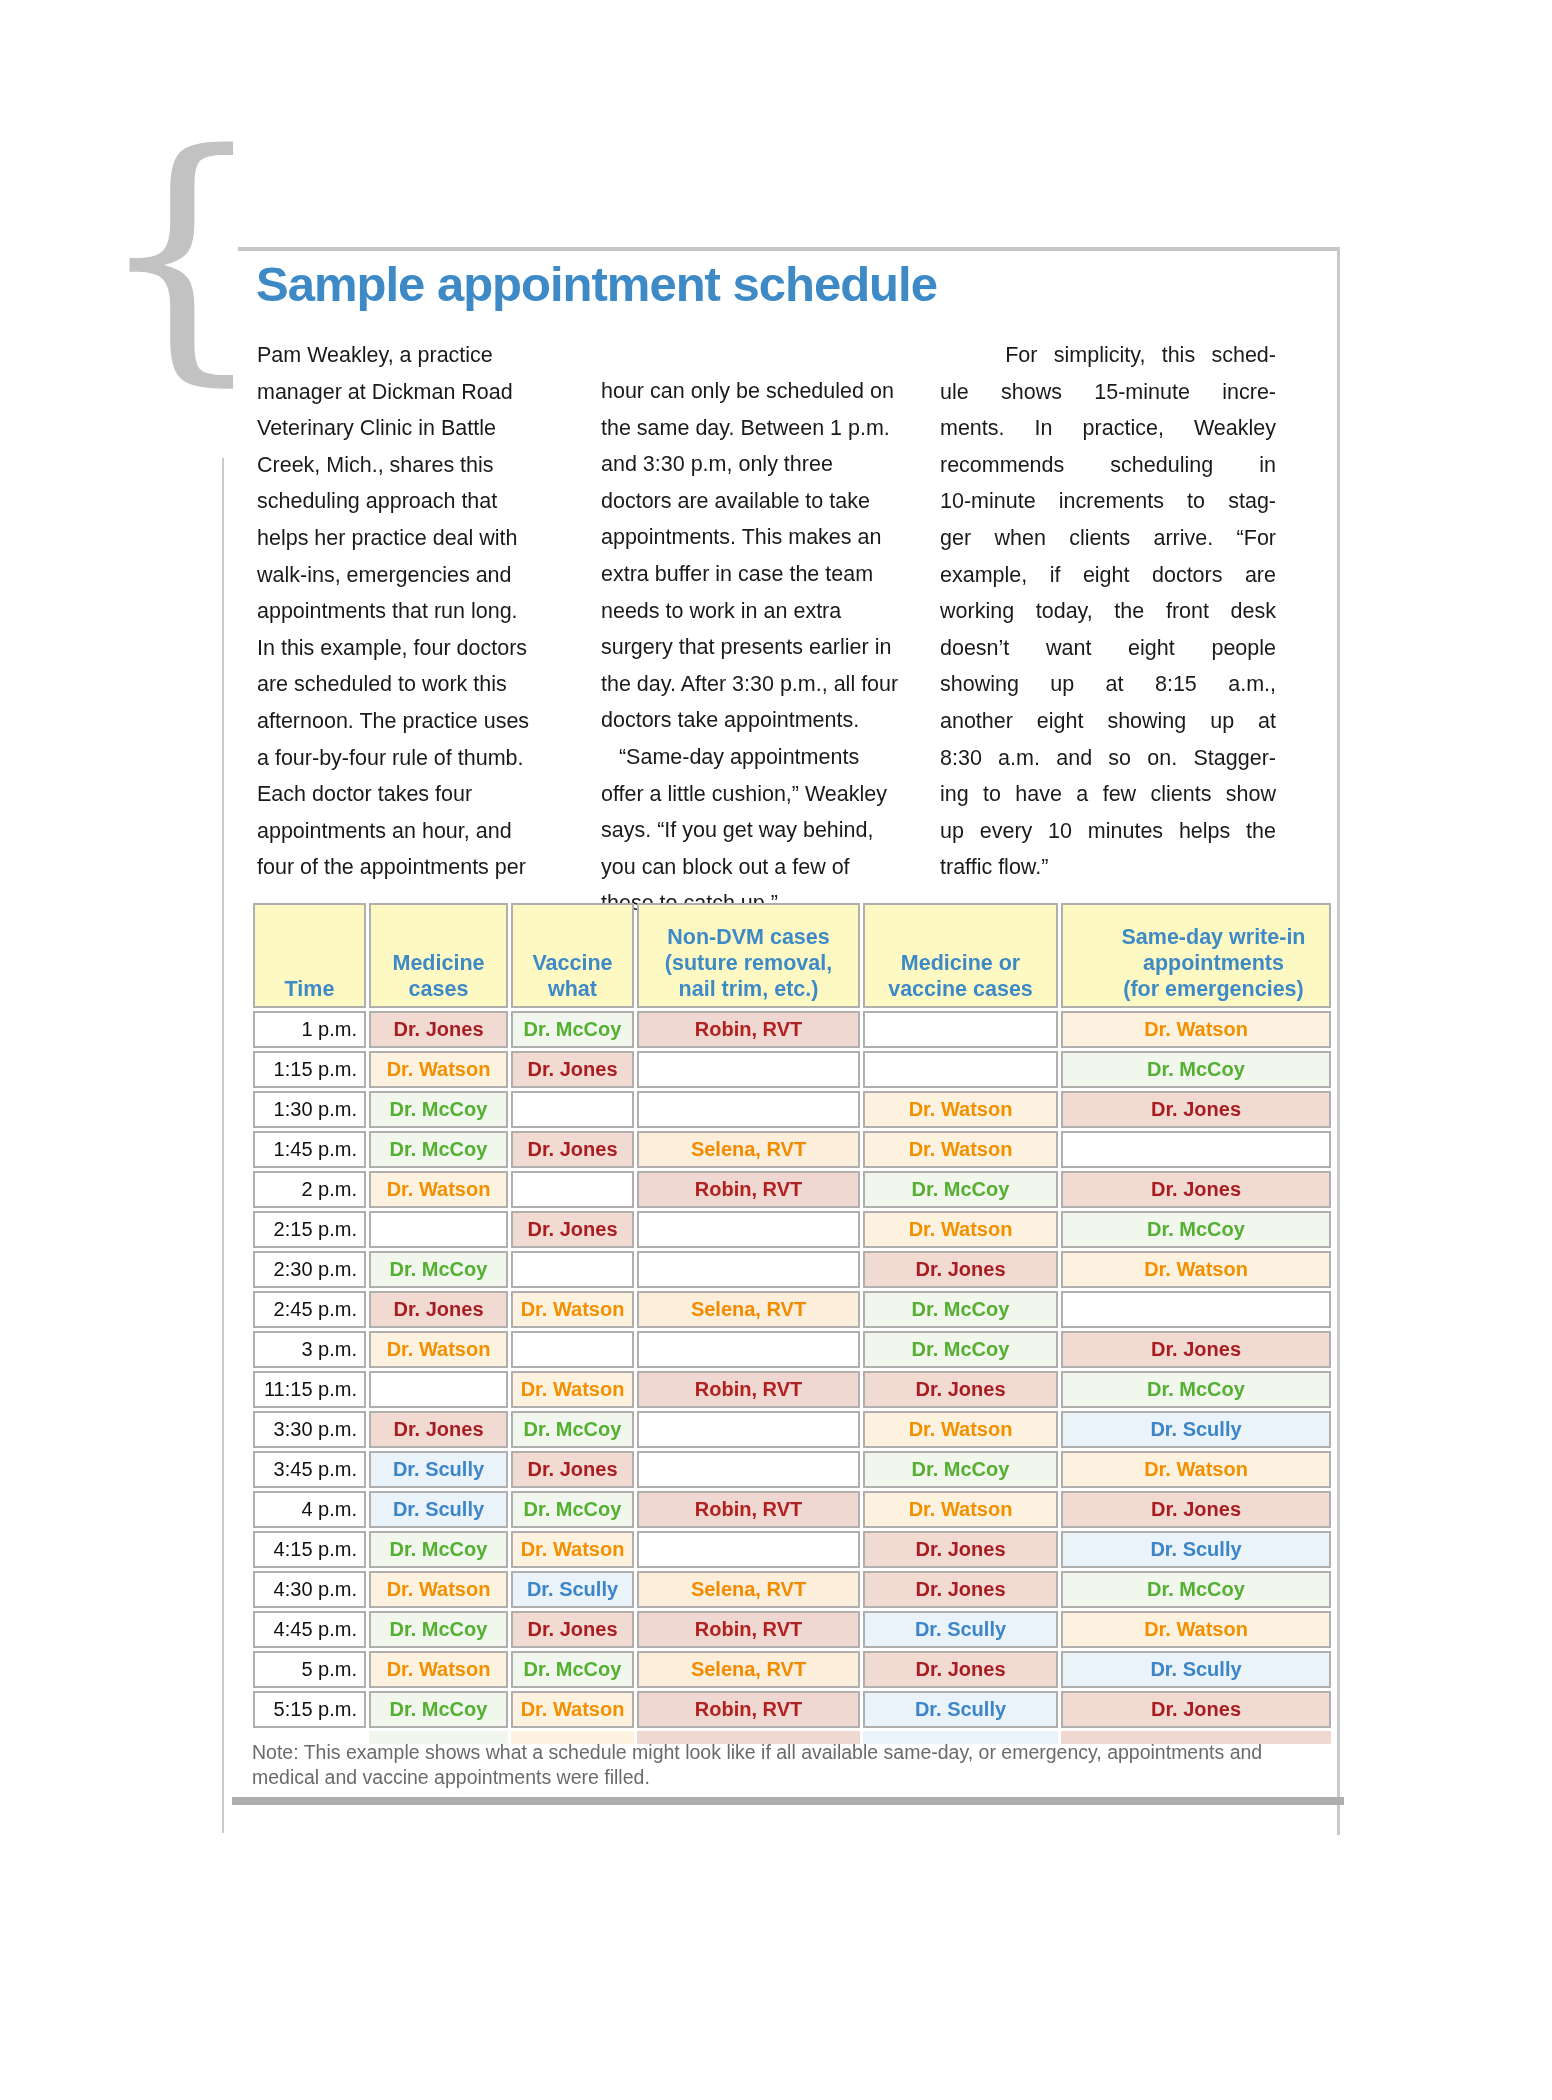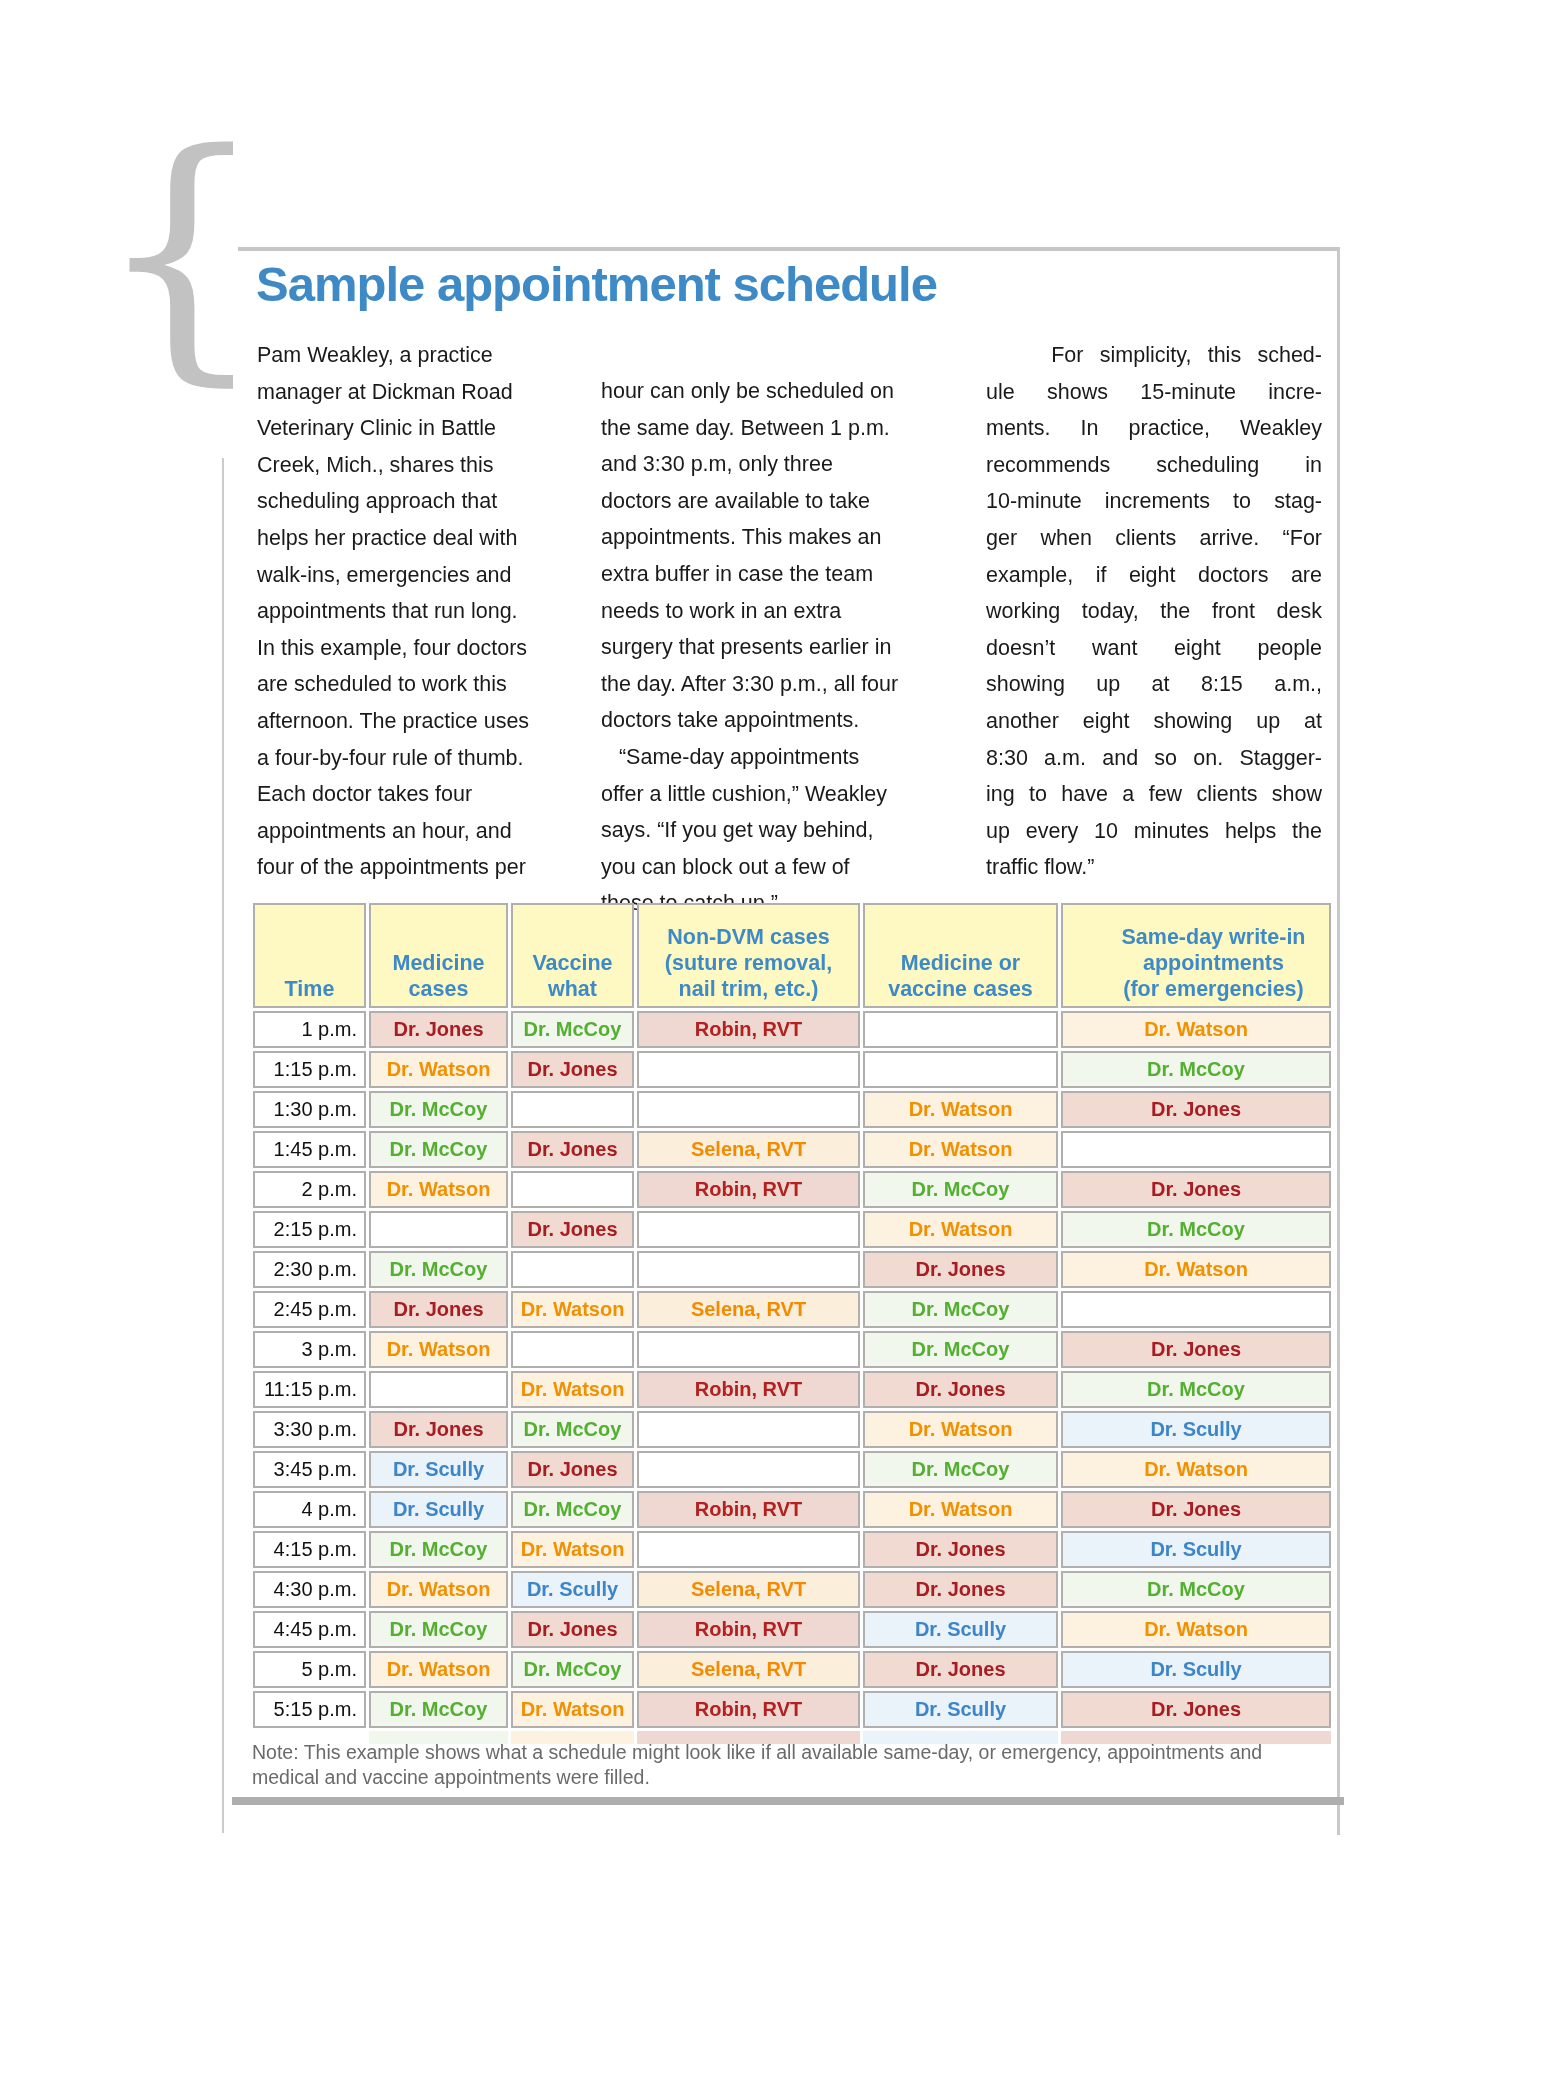--- a/index.html
+++ b/index.html
@@ -14,21 +14,21 @@
   .brace{position:absolute;left:96px;top:118px;font-family:"DejaVu Serif",serif;
          font-size:268px;line-height:268px;color:#c2c2c2;font-weight:400;}
 
   
   .title{position:absolute;left:256px;top:256px;font-size:49px;font-weight:bold;letter-spacing:-1px;}
 
   
   .col{position:absolute;top:337px;font-size:21.5px;line-height:36.6px;white-space:pre-line;}
   .col1{left:257px;width:315px;}
   .col2{left:601px;width:340px;margin-top:36px;}
-  .col3{left:986px;width:336px;white-space:normal;}
+  .col3{left:940px;width:336px;white-space:normal;}
   .jline{text-align:justify;text-align-last:justify;}
   .jline.last{text-align-last:left;}
 
   
   .sched{position:absolute;left:250px;top:900px;border-collapse:separate;border-spacing:3px;}
   .sched td{border:2px solid #b0afad;}
   .sched td.hdr{height:96px;vertical-align:bottom;text-align:center;font-weight:bold;
                 font-size:21.5px;line-height:26px;white-space:pre-line;padding-bottom:4px;background:#fef9c3;}
   .sched td.time-cell{height:31px;text-align:right;padding-right:7px;font-size:20px;background:#ffffff;color:#111111;}
   .sched td.person-cell{height:31px;text-align:center;font-weight:bold;font-size:20px;vertical-align:middle;background:#ffffff;}

